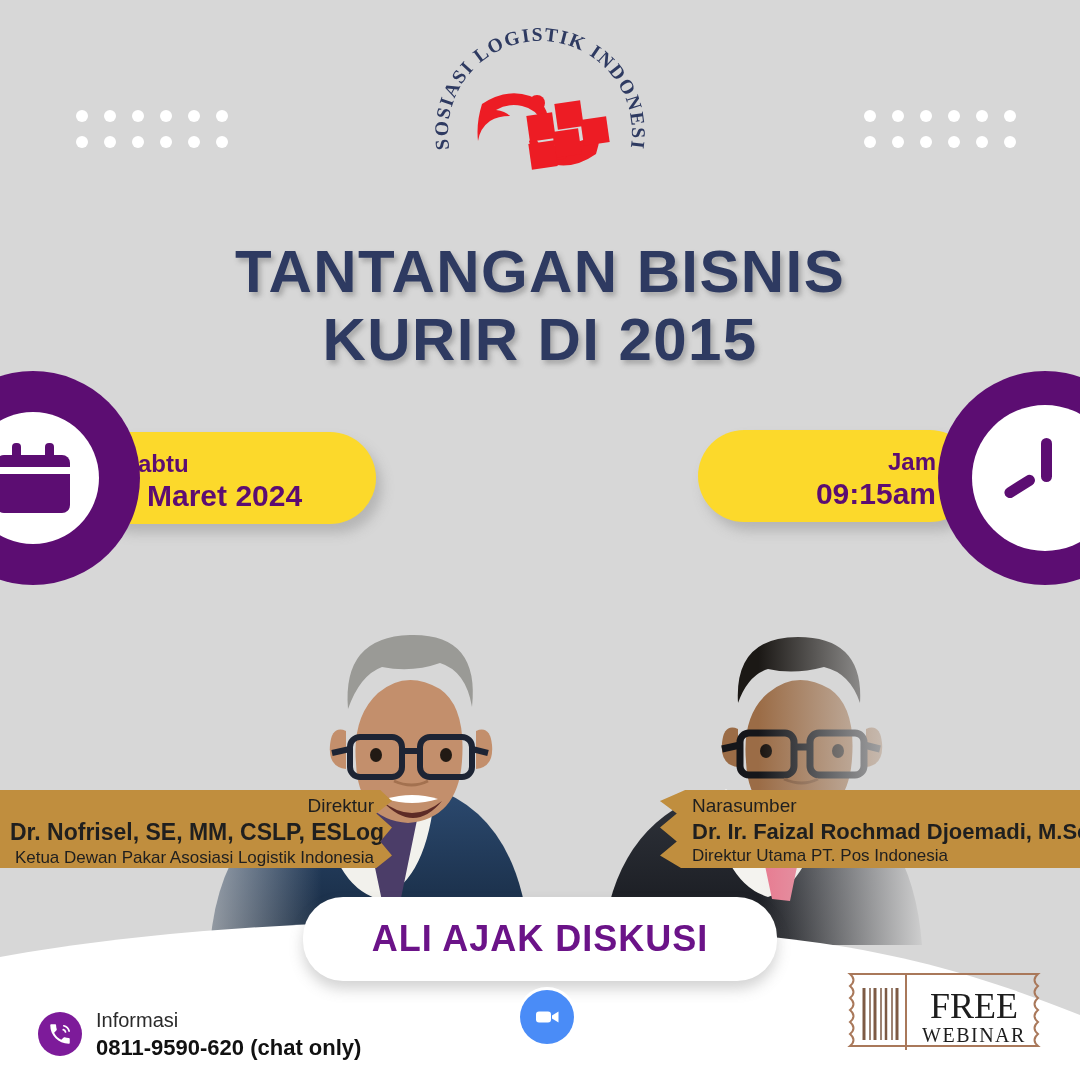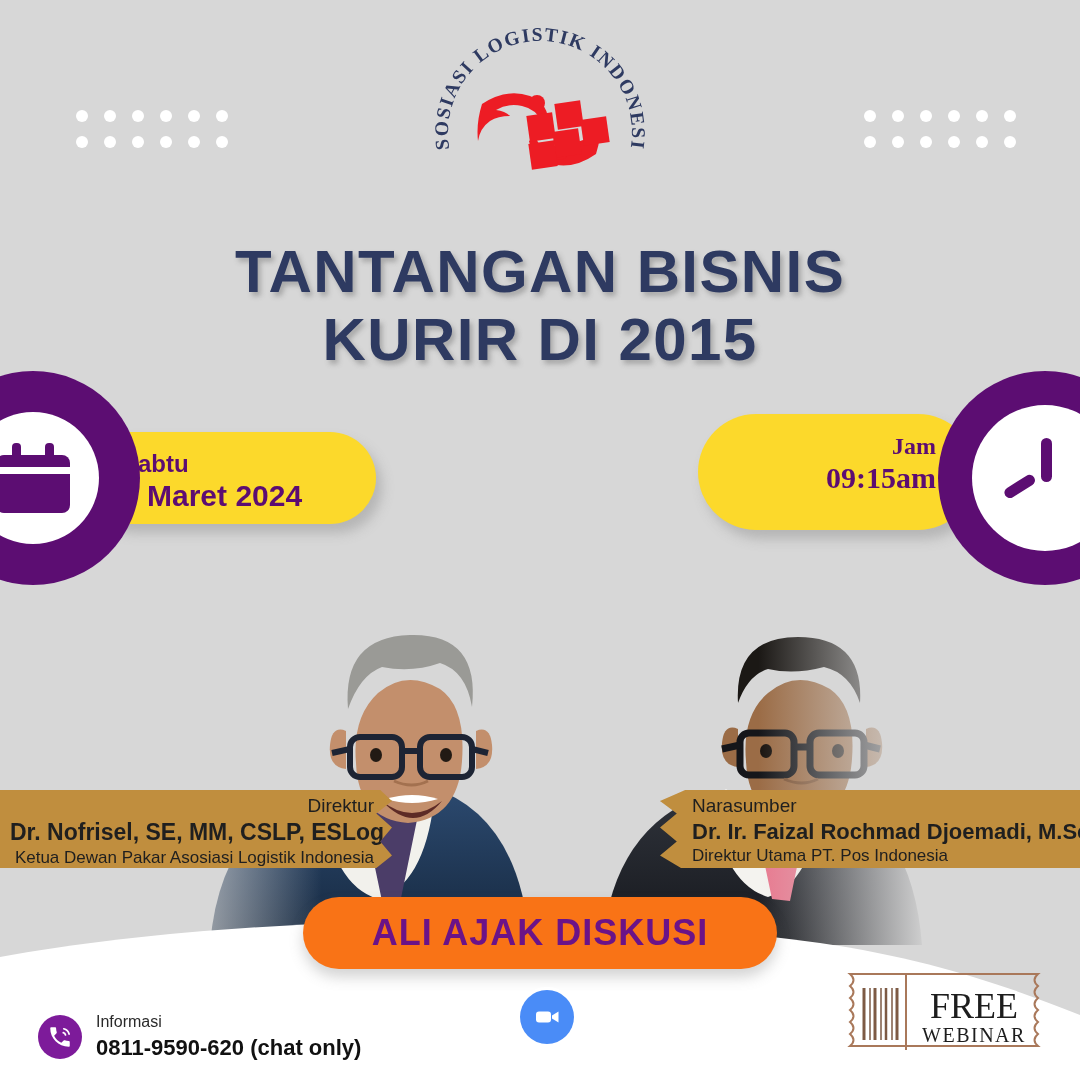--- a/index.html
+++ b/index.html
@@ -33,21 +33,21 @@
          letter-spacing:1.4px;text-shadow:3px 4px 5px rgba(110,110,110,.45);}
   #title .line{display:block;white-space:nowrap;}
 
   
   #photos{position:absolute;left:150px;top:505px;width:780px;height:440px;}
 
   
   .pill{position:absolute;background:#fcd92b;border-radius:60px;
         box-shadow:6px 9px 12px rgba(120,120,120,.35);}
   #pill-date{left:84px;top:432px;width:292px;height:92px;}
-  #pill-time{right:104px;top:414px;width:278px;height:116px;font-family:Liberation Serif, serif;}
+  #pill-time{right:104px;top:430px;width:278px;height:92px;}
   .pill .txt{position:absolute;color:#5c0d72;font-weight:bold;line-height:1.18;}
   #pill-date .txt{left:38px;top:18px;text-align:left;}
   #pill-time .txt{right:40px;top:18px;text-align:right;}
   .pill .small{font-size:24px;display:block;}
   .pill .big{font-size:30px;display:block;}
 
   .circ{position:absolute;border-radius:50%;background:#5c0d72;
         display:flex;align-items:center;justify-content:center;}
   #circ-date{left:-74px;top:371px;width:214px;height:214px;}
   #circ-time{right:-72px;top:371px;width:214px;height:214px;}
@@ -78,30 +78,30 @@
   #band-right{left:660px;top:790px;width:420px;height:78px;text-align:left;
       padding:4px 10px 0 32px;box-sizing:border-box;
       clip-path:polygon(6% 0,100% 0,100% 100%,5% 100%,0 84%,4% 66%,0 48%,4% 30%,0 14%);}
   .goldband .role{font-size:19px;line-height:1.25;}
   .goldband .nm{font-size:23px;font-weight:bold;line-height:1.25;white-space:nowrap;}
   .goldband .org{font-size:17px;line-height:1.25;}
   #band-right .nm{font-size:22px;}
 
   
   #cta{position:absolute;left:50%;top:897px;transform:translateX(-50%);
-       width:474px;height:72px;background:#f97316;border-radius:40px;
+       width:474px;height:84px;background:#ffffff;border-radius:40px;
        display:flex;align-items:center;justify-content:center;
        box-shadow:0 8px 14px rgba(110,110,110,.3);z-index:6;}
   #cta .lbl{color:#6b1388;font-weight:bold;font-size:36px;letter-spacing:1px;}
   #footer-curve{position:absolute;left:0;bottom:0;width:1080px;height:175px;z-index:4;}
 
   #info{position:absolute;left:38px;bottom:18px;z-index:7;display:flex;align-items:center;gap:14px;}
   #info .phone-ic{width:44px;height:44px;border-radius:50%;background:#7d1b9a;
         display:flex;align-items:center;justify-content:center;flex:none;}
-  #info .tx .lbl{font-size:16px;color:#2a2a2a;line-height:1.3;}
+  #info .tx .lbl{font-size:20px;color:#2a2a2a;line-height:1.3;}
   #info .tx .num{font-size:22px;font-weight:bold;color:#111;line-height:1.32;white-space:nowrap;}
 
   #zoom{position:absolute;left:520px;bottom:36px;z-index:7;display:flex;align-items:center;gap:14px;}
   #zoom .zic{width:54px;height:54px;border-radius:50%;background:#4a8cf7;
         display:flex;align-items:center;justify-content:center;flex:none;
         box-shadow:0 0 0 3px #fff;}
   #zoom .zlbl{font-size:28px;font-weight:bold;color:#131313;letter-spacing:.4px;}
 
   #ticket{position:absolute;right:36px;bottom:22px;z-index:7;width:200px;height:92px;}
 </style>

